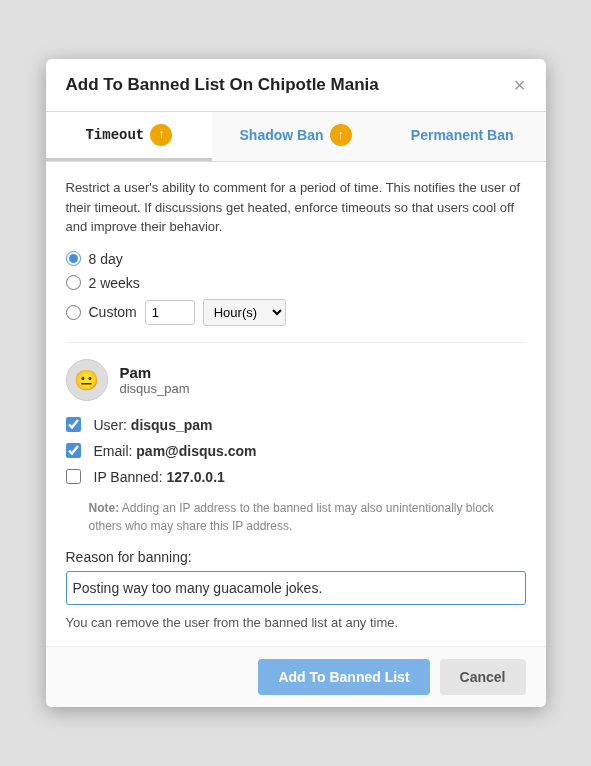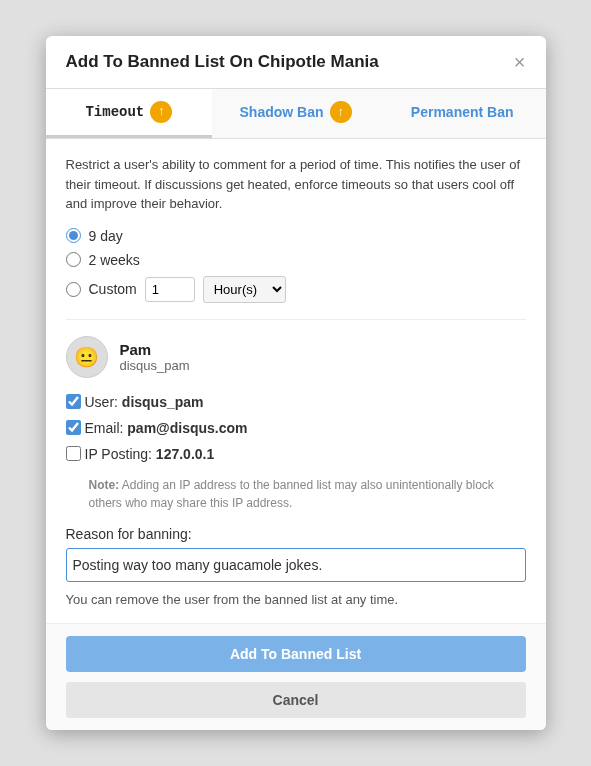--- a/index.html
+++ b/index.html
@@ -159,21 +159,21 @@
     }
     .checkbox-group {
       display: flex;
       flex-direction: column;
       gap: 10px;
       margin-bottom: 14px;
     }
     .checkbox-item {
       display: flex;
       align-items: flex-start;
-      gap: 4px;
+      gap: 13px;
       font-size: 14px;
     }
     .checkbox-item input[type="checkbox"] {
       width: 15px;
       height: 15px;
       accent-color: #4a90d9;
     }
     .ip-note {
       font-size: 12px;
       color: #888;
@@ -205,21 +205,20 @@
       color: #555;
       margin-bottom: 0;
     }
     .modal-footer {
       padding: 12px 20px;
       display: flex;
       justify-content: flex-end;
       gap: 10px;
       border-top: 1px solid #eee;
       background: #fafafa;
-      flex-direction: column;
     }
     .btn-primary {
       background: #7bb3e8;
       color: #fff;
       border: none;
       border-radius: 4px;
       padding: 10px 20px;
       font-size: 14px;
       font-weight: bold;
       cursor: pointer;
@@ -260,21 +259,21 @@
   </div>
 
   <div class="modal-body">
     
     <p class="description">Restrict a user's ability to comment for a period of time. This notifies the user of their timeout. If discussions get heated, enforce timeouts so that users cool off and improve their behavior.</p>
 
     
     <div class="radio-group">
       <label class="radio-item">
         <input type="radio" name="duration" checked="" style="">
-        <span>9 day</span>
+        <span>8 day</span>
       </label>
       <label class="radio-item">
         <input type="radio" name="duration" style="">
         <span>2 weeks</span>
       </label>
       <label class="radio-item custom-row">
         <input type="radio" name="duration" style="">
         <span>Custom</span>
         <input type="text" class="custom-input" value="1" style="">
         <select class="custom-select">
@@ -310,21 +309,21 @@
       <label class="checkbox-item">
         <input type="checkbox" checked="" style="">
         <span>
           <span>Email:</span>
           <strong>pam@disqus.com</strong>
         </span>
       </label>
       <label class="checkbox-item">
         <input type="checkbox" style="">
         <span>
-          <span>IP Posting:</span>
+          <span>IP Banned:</span>
           <strong>127.0.0.1</strong>
         </span>
       </label>
     </div>
 
     
     <div class="ip-note">
       <strong>Note:</strong><span> Adding an IP address to the banned list may also unintentionally block others who may share this IP address.</span>
     </div>
 

